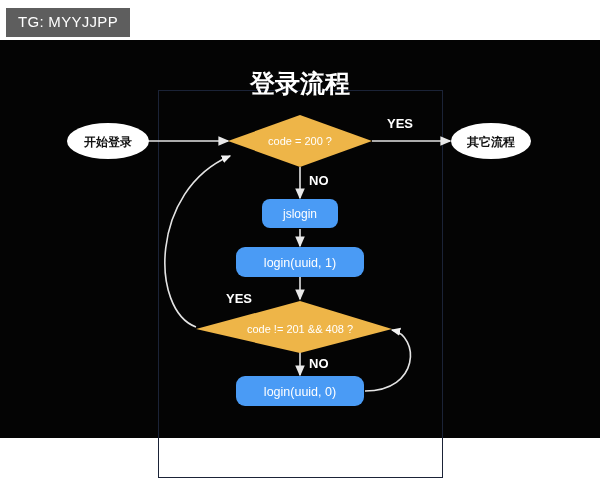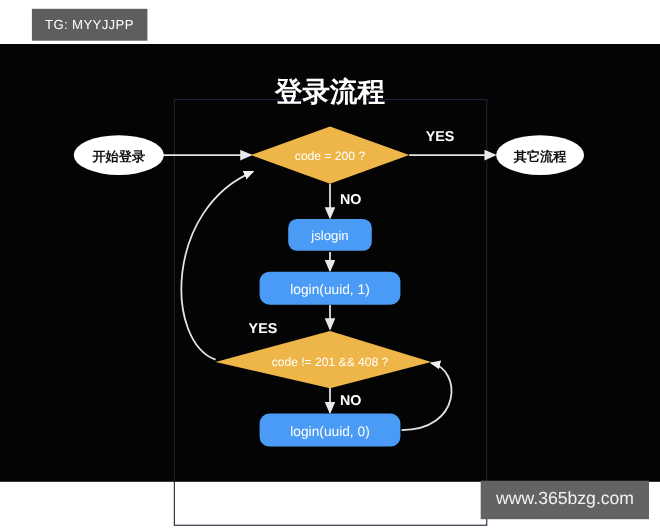--- a/index.html
+++ b/index.html
@@ -58,26 +58,25 @@
     font-weight: bold;
   }
 
   
   #tg-badge {
     position: absolute;
     left: 6px;
     top: 8px;
     background: #5e5e5e;
     color: #ffffff;
-    font-size: 12px;
+    font-size: 15px;
     letter-spacing: 0.3px;
     padding: 5px 12px 6px 12px;
     line-height: 18px;
     white-space: nowrap;
-    margin-left: 23px;
   }
 
   #site-watermark {
     position: absolute;
     left: 437px;
     top: 437px;
     background: #636363;
     color: #f2f2f2;
     font-size: 16px;
     padding: 7px 14px 8px 14px;
@@ -163,15 +162,14 @@
     <g font-size="13" font-weight="bold" fill="#ffffff">
       <text x="387" y="128">YES</text>
       <text x="309" y="185">NO</text>
       <text x="226" y="303">YES</text>
       <text x="309" y="368">NO</text>
     </g>
   </svg>
 
   <div id="tg-badge">TG: MYYJJPP</div>
 
-  <div id="site-watermark">www.365bzg.com</div>
 
 </div>
 
 </body></html>

